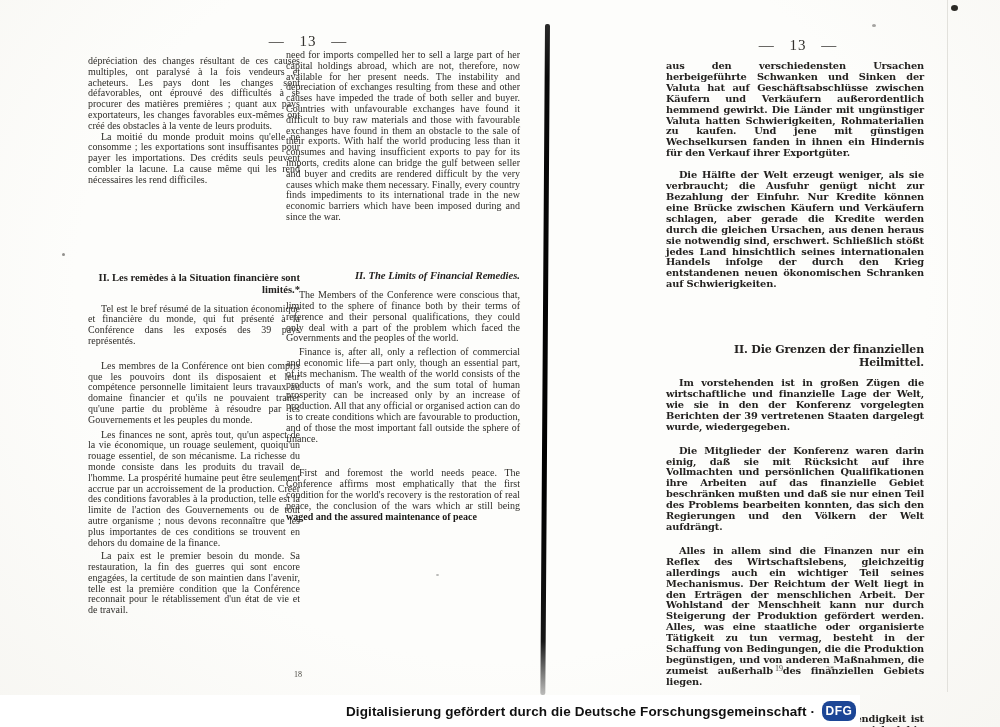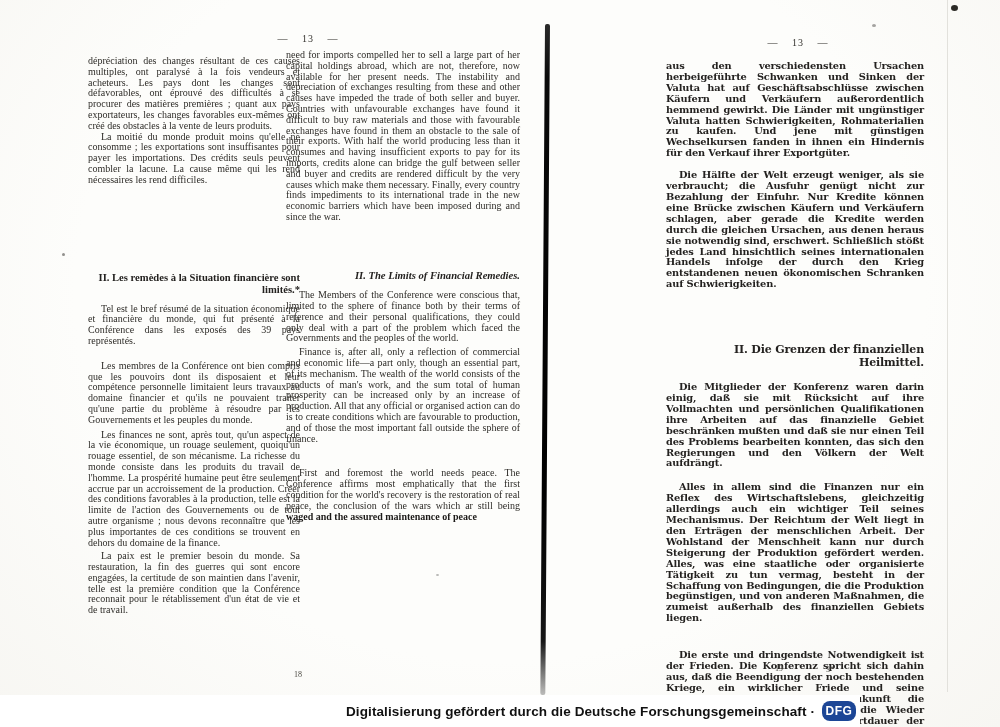--- a/index.html
+++ b/index.html
@@ -21,21 +21,21 @@
   .col h2{font-size:10.6px;font-weight:bold;text-align:right;margin:0;line-height:12.5px;color:#242220;}
   .h-fr{margin-top:86px !important;margin-bottom:7px !important;}
   .h-en{margin-top:47px !important;margin-bottom:8px !important;font-style:italic;}
   .h-de{margin-top:54px !important;margin-bottom:9px !important;font-size:11px !important;}
   .mt3{margin-top:3px !important;} .mt4{margin-top:4px !important;}
   .mt11{margin-top:11px !important;} .mt13{margin-top:13px !important;}
   .mt14{margin-top:14px !important;} .mt24{margin-top:24px !important;}
   .mt26{margin-top:26px !important;}
   .bold-tail{font-weight:bold;color:#1c1a18;}
   
-  .pagehead{position:absolute;font-size:10px;letter-spacing:1px;word-spacing:10px;color:#33312d;}
+  .pagehead{position:absolute;font-size:15px;letter-spacing:1px;word-spacing:10px;color:#33312d;}
   .ph-left{left:258px;top:33px;width:100px;text-align:center;}
   .ph-right{left:748px;top:37px;width:100px;text-align:center;}
   .sigmark{position:absolute;font-size:8px;color:#4a4842;}
   .sig-18{left:294px;top:670px;}
   .sig-19{left:775px;top:664px;}
   .sig-3{left:826px;top:665px;}
   
   .spine{position:absolute;left:545px;top:24px;width:5px;height:671px;
          background:linear-gradient(180deg,#2a2a2a 0%,#0a0a0a 8%,#000 70%,#161616 92%,rgba(0,0,0,0.25) 100%);
          transform:rotate(0.4deg);transform-origin:top center;border-radius:2px;}
@@ -82,20 +82,21 @@
   <div class="sigmark sig-18">18</div>
 
   <div class="spine"></div>
 
   <div class="pagehead ph-right">— 13 —</div>
 
   <div class="col col-de">
     <p>aus den verschiedensten Ursachen herbeigeführte Schwanken und Sinken der Valuta hat auf Geschäftsabschlüsse zwischen Käufern und Verkäufern außerordentlich hemmend gewirkt. Die Länder mit ungünstiger Valuta hatten Schwierigkeiten, Rohmaterialien zu kaufen. Und jene mit günstigen Wechselkursen fanden in ihnen ein Hindernis für den Verkauf ihrer Exportgüter.</p>
     <p class="ind mt11">Die Hälfte der Welt erzeugt weniger, als sie verbraucht; die Ausfuhr genügt nicht zur Bezahlung der Einfuhr. Nur Kredite können eine Brücke zwischen Käufern und Verkäufern schlagen, aber gerade die Kredite werden durch die gleichen Ursachen, aus denen heraus sie notwendig sind, erschwert. Schließlich stößt jedes Land hinsichtlich seines internationalen Handels infolge der durch den Krieg entstandenen neuen ökonomischen Schranken auf Schwierigkeiten.</p>
     <h2 class="h-de">II. Die Grenzen der finanziellen Heilmittel.</h2>
+    <p class="ind">Im vorstehenden ist in großen Zügen die wirtschaftliche und finanzielle Lage der Welt, wie sie in den der Konferenz vorgelegten Berichten der 39 vertretenen Staaten dargelegt wurde, wiedergegeben.</p>
     <p class="ind mt13">Die Mitglieder der Konferenz waren darin einig, daß sie mit Rücksicht auf ihre Vollmachten und persönlichen Qualifikationen ihre Arbeiten auf das finanzielle Gebiet beschränken mußten und daß sie nur einen Teil des Problems bearbeiten konnten, das sich den Regierungen und den Völkern der Welt aufdrängt.</p>
     <p class="ind mt13">Alles in allem sind die Finanzen nur ein Reflex des Wirtschaftslebens, gleichzeitig allerdings auch ein wichtiger Teil seines Mechanismus. Der Reichtum der Welt liegt in den Erträgen der menschlichen Arbeit. Der Wohlstand der Menschheit kann nur durch Steigerung der Produktion gefördert werden. Alles, was eine staatliche oder organisierte Tätigkeit zu tun vermag, besteht in der Schaffung von Bedingungen, die die Produktion begünstigen, und von anderen Maßnahmen, die zumeist außerhalb des finanziellen Gebiets liegen.</p>
     <p class="ind mt26">Die erste und dringendste Notwendigkeit ist der Frieden. Die Konferenz spricht sich dahin aus, daß die Beendigung der noch bestehenden Kriege, ein wirklicher Friede und seine Aufrechterhaltung für die Zukunft die wichtigsten Vorbedingungen für die Wieder erstellung der Welt sind. Die Fortdauer der Kriegsatmosphäre und der Vorbe-</p>
   </div>
 
   <div class="sigmark sig-19">19</div>
   <div class="sigmark sig-3">3*</div>
 
   <div class="page-edge"></div>
   <div class="speck sp1"></div>

